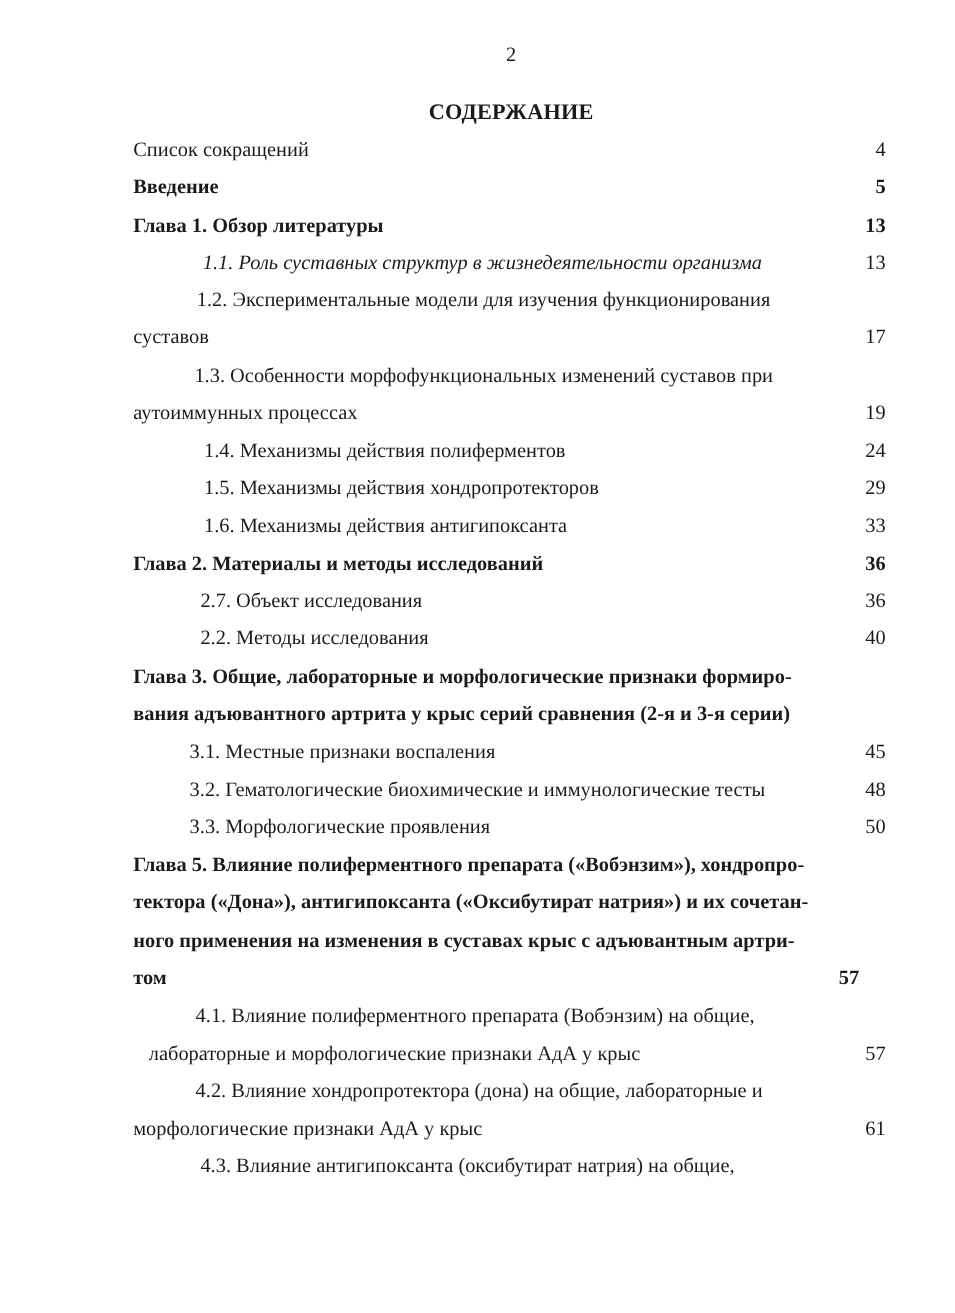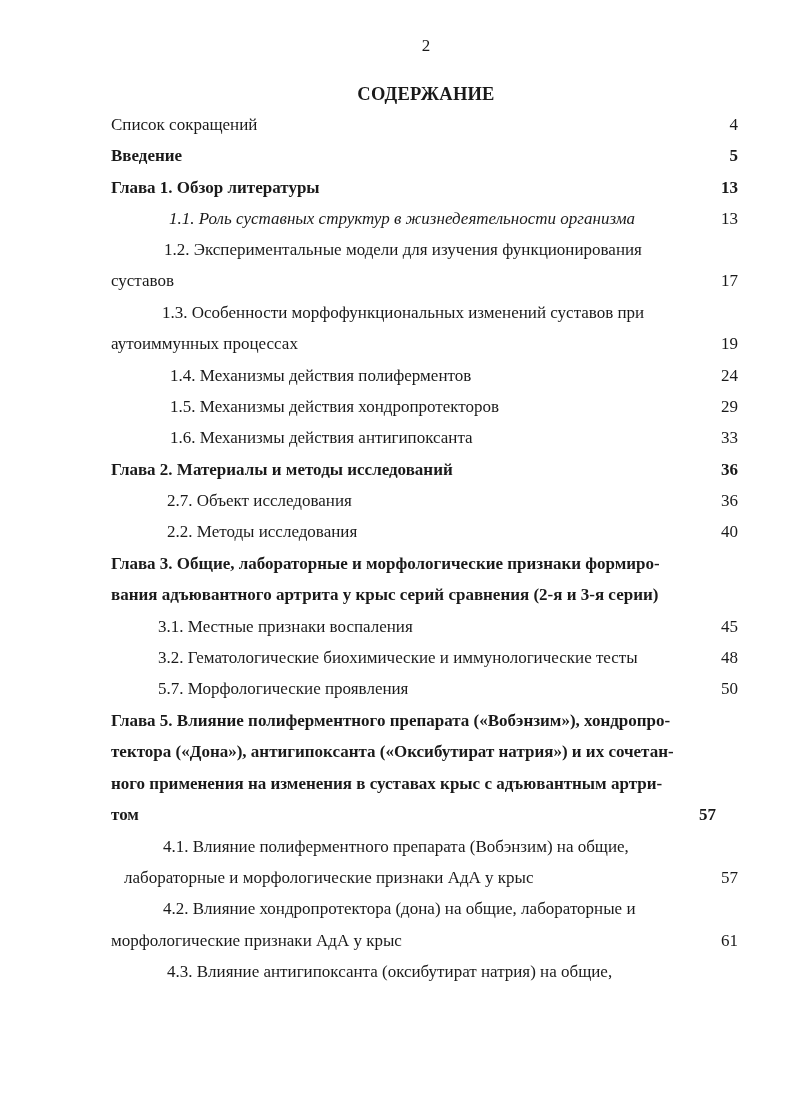--- a/index.html
+++ b/index.html
@@ -115,21 +115,21 @@
       </div>
       <div class="line" style="top: 617px;">
         <span class="txt" style="left: 47px;">3.1. Местные признаки воспаления</span>
         <span class="pg">45</span>
       </div>
       <div class="line" style="top: 648px;">
         <span class="txt" style="left: 47px;">3.2. Гематологические биохимические и иммунологические тесты</span>
         <span class="pg">48</span>
       </div>
       <div class="line" style="top: 679px;">
-        <span class="txt" style="left: 47px;">5.7. Морфологические проявления</span>
+        <span class="txt" style="left: 47px;">3.3. Морфологические проявления</span>
         <span class="pg">50</span>
       </div>
       <div class="line bold" style="top: 711px;">
         <span class="txt" style="left: 0px;">Глава 5. Влияние полиферментного препарата («Вобэнзим»), хондропро-</span>
       </div>
       <div class="line bold" style="top: 742px;">
         <span class="txt" style="left: 0px;">тектора («Дона»), антигипоксанта («Оксибутират натрия») и их сочетан-</span>
       </div>
       <div class="line bold" style="top: 774px;">
         <span class="txt" style="left: 0px;">ного применения на изменения в суставах крыс с адъювантным артри-</span>

